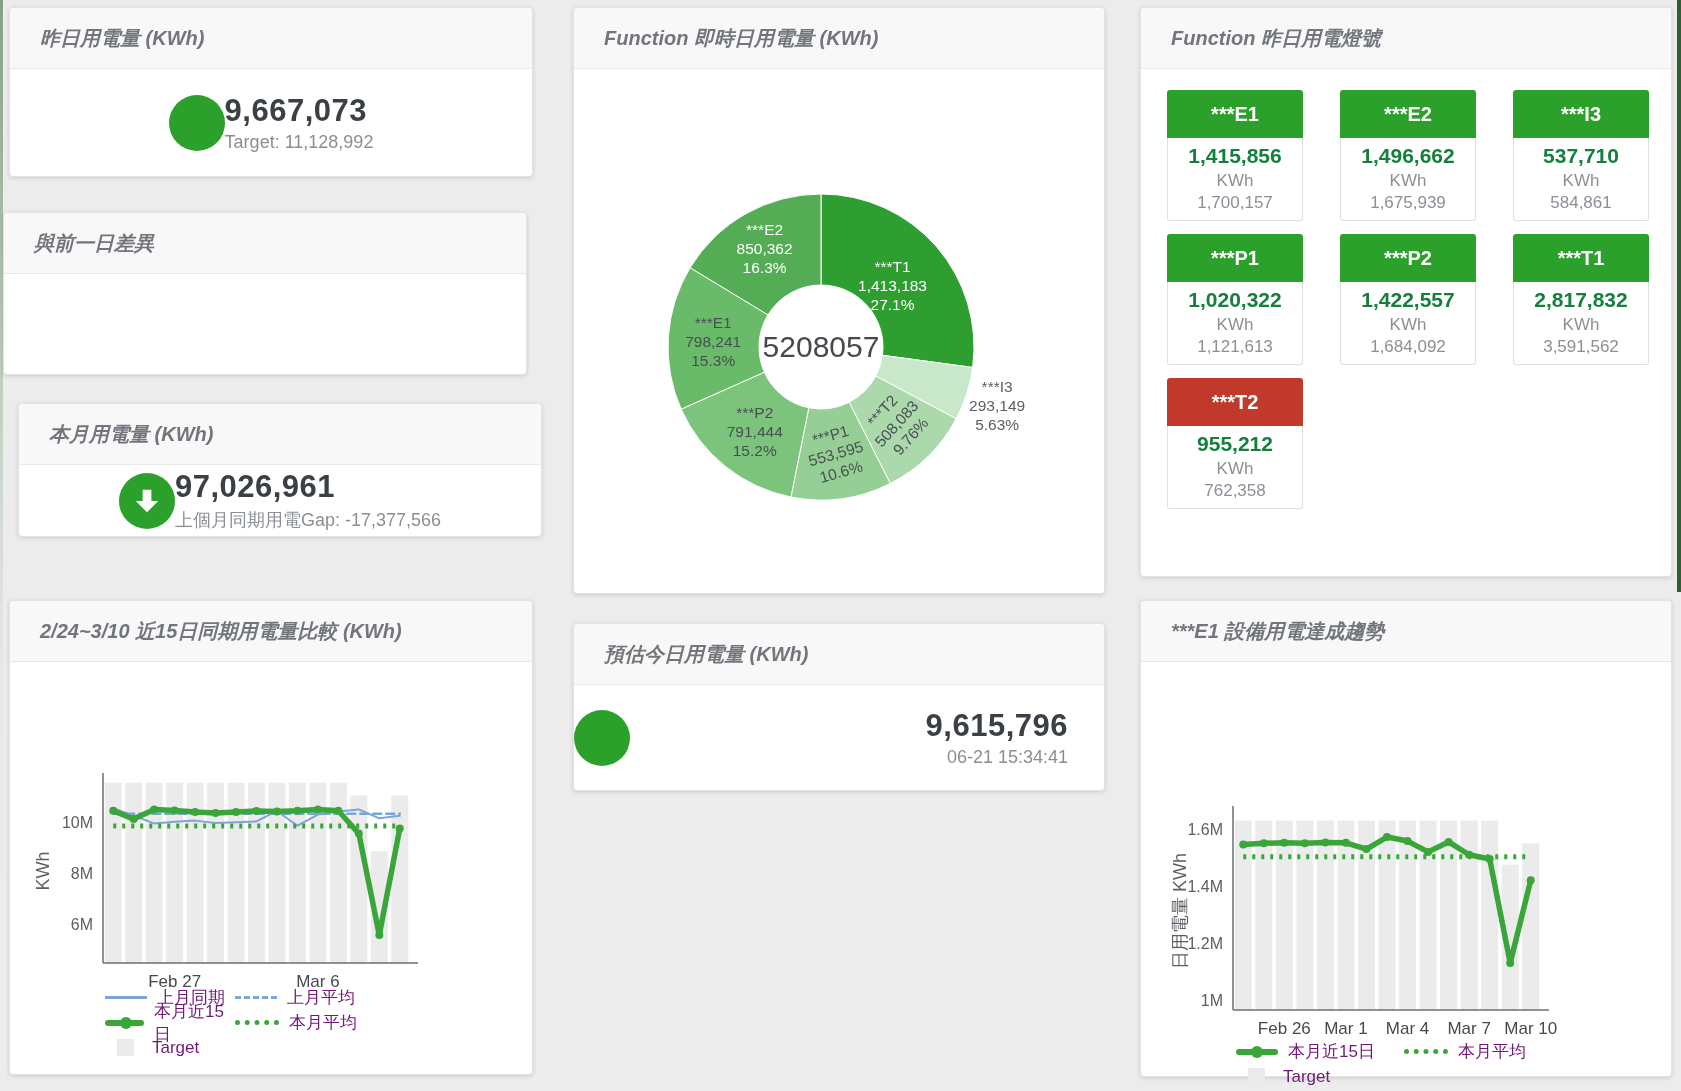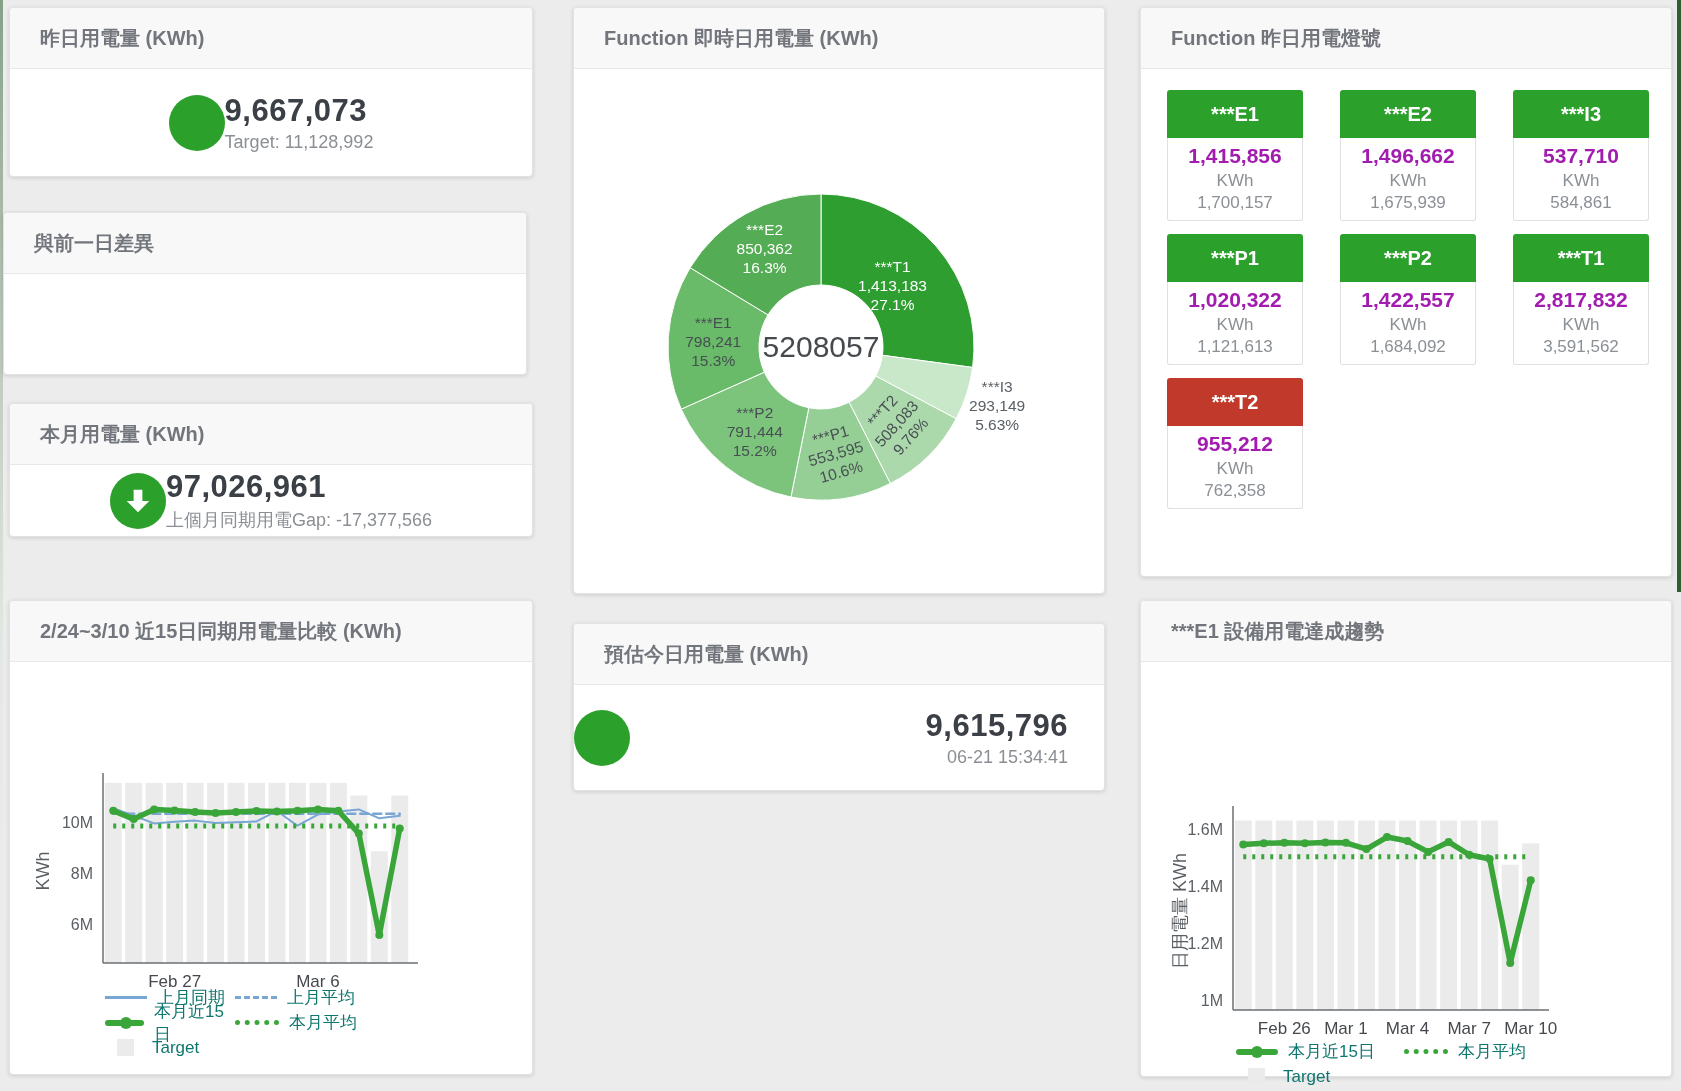--- a/index.html
+++ b/index.html
@@ -4,41 +4,41 @@
 <style>
   html,body{margin:0;padding:0;background:#ececec;font-family:"Liberation Sans","DejaVu Sans",sans-serif;}
   .stage{position:relative;width:1681px;height:1091px;background:#ececec;overflow:hidden;}
   .edge-left{position:absolute;left:0;top:0;width:3px;height:1091px;
     background:linear-gradient(180deg,#86a086 0%,#b9c8b9 30%,#e4e8e4 60%,rgba(236,236,236,0) 85%);}
   .edge-right{position:absolute;left:1677px;top:0;width:4px;height:592px;background:#2e5f2e;}
   .card{position:absolute;background:#fff;border:1px solid #e3e3e3;border-radius:4px;
     box-shadow:0 1px 4px rgba(0,0,0,.14);box-sizing:border-box;}
   .card-head{height:60px;line-height:60px;background:#f8f8f8;border-bottom:1px solid #e8e8e8;
     border-radius:4px 4px 0 0;padding-left:30px;font-size:20px;font-weight:bold;color:#72767c;
-    white-space:nowrap;overflow:hidden;}
+    white-space:nowrap;overflow:hidden;font-style:italic;}
   .card-body{position:relative;height:calc(100% - 61px);}
   .stat{display:flex;align-items:center;justify-content:center;}
   .stat.right{justify-content:space-between;padding-right:36px;}
   .dot{width:56px;height:56px;border-radius:50%;display:flex;align-items:center;justify-content:center;flex:none;}
   .stat-value{font-size:31px;font-weight:bold;color:#3b3f46;letter-spacing:.5px;}
   .stat-sub{font-size:18px;color:#8b8f94;margin-top:3px;}
   .stat.right .stat-text{text-align:right;}
   .tile{position:absolute;width:136px;}
   .tile-head{height:48px;line-height:48px;border-radius:3px 3px 0 0;text-align:center;
     color:#fff;font-size:20px;font-weight:bold;}
   .tile-body{background:#fff;border:1px solid #e0e0e0;border-top:none;border-radius:0 0 3px 3px;
     text-align:center;padding:4px 0 6px 0;}
-  .tile-value{font-size:21px;font-weight:bold;color:#a21caf;line-height:28px;}
+  .tile-value{font-size:21px;font-weight:bold;color:#15803d;line-height:28px;}
   .tile-unit,.tile-target{font-size:17px;color:#8b9096;line-height:22px;}
   svg text.tick{font-size:16px;fill:#5a5f64;font-family:"Liberation Sans",sans-serif;}
   svg text.tick.x{fill:#45494d;font-size:17px;}
   svg text.ylab{font-size:18px;fill:#5a5f64;font-family:"Liberation Sans",sans-serif;}
   svg text.slice-label{font-size:15.5px;font-family:"Liberation Sans",sans-serif;}
   svg text.donut-center{font-size:30px;fill:#464a4e;font-family:"Liberation Sans",sans-serif;}
-  .legend{position:absolute;font-size:17px;color:#0f766e;}
+  .legend{position:absolute;font-size:17px;color:#701a75;}
   .lg-row{display:flex;align-items:center;height:25px;}
   .lg-item{display:flex;align-items:center;}
   .lm{display:inline-block;margin-right:10px;}
   .lm-line-blue{width:42px;height:0;border-top:3px solid #7aa6d6;}
   .lm-dash-blue{width:42px;height:0;border-top:3px dashed #7aa6d6;}
   .lm-thick-green{width:42px;height:6px;background:#3aa63a;border-radius:3px;position:relative;}
   .lm-thick-green:after{content:"";position:absolute;left:15px;top:-3px;width:12px;height:12px;border-radius:50%;background:#3aa63a;}
   .lm-dot-green{width:44px;height:0;border-top:5px dotted #3aa63a;}
   .lm-box{width:17px;height:17px;background:#ebebeb;margin-left:12px;margin-right:18px;}
 </style>
@@ -57,21 +57,21 @@
         <div class="stat-value">9,667,073</div>
         <div class="stat-sub">Target: 11,128,992</div>
       </div>
     </div>
   </div>
 
   <div class="card" style="left:3px;top:212px;width:524px;height:163px">
     <div class="card-head">與前一日差異</div>
   </div>
 
-  <div class="card" style="left:9px;top:403px;width:524px;height:134px">
+  <div class="card" style="left:18px;top:403px;width:524px;height:134px">
     <div class="card-head">本月用電量 (KWh)</div>
     <div class="card-body stat">
       <span class="dot" id="dot-month" style="background: rgb(43, 160, 43);">
         <svg viewBox="0 0 24 24" width="30" height="30">
             <path d="M12 21 L3 12 L8.5 12 L8.5 3 L15.5 3 L15.5 12 L21 12 Z" fill="#ffffff"></path>
           </svg>
       </span>
       <div class="stat-text">
         <div class="stat-value">97,026,961</div>
         <div class="stat-sub">上個月同期用電Gap: -17,377,566</div>

